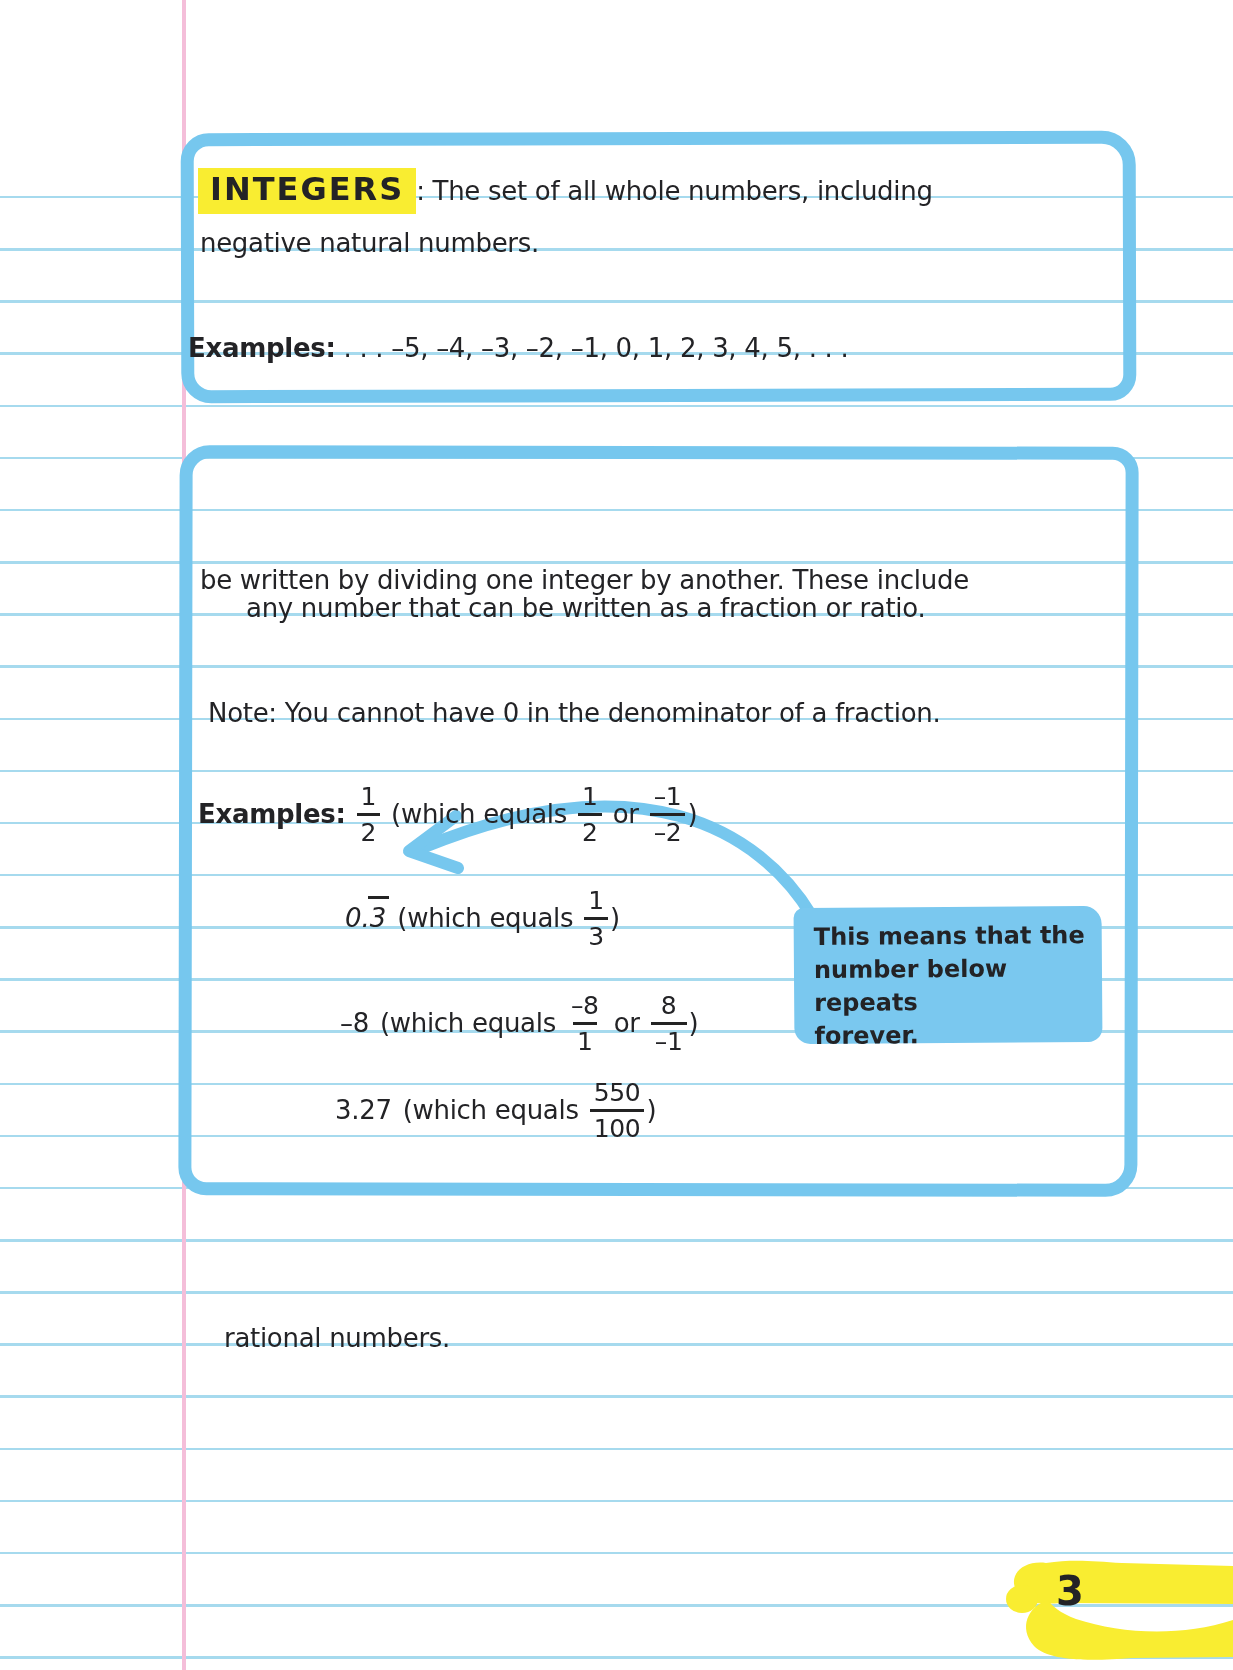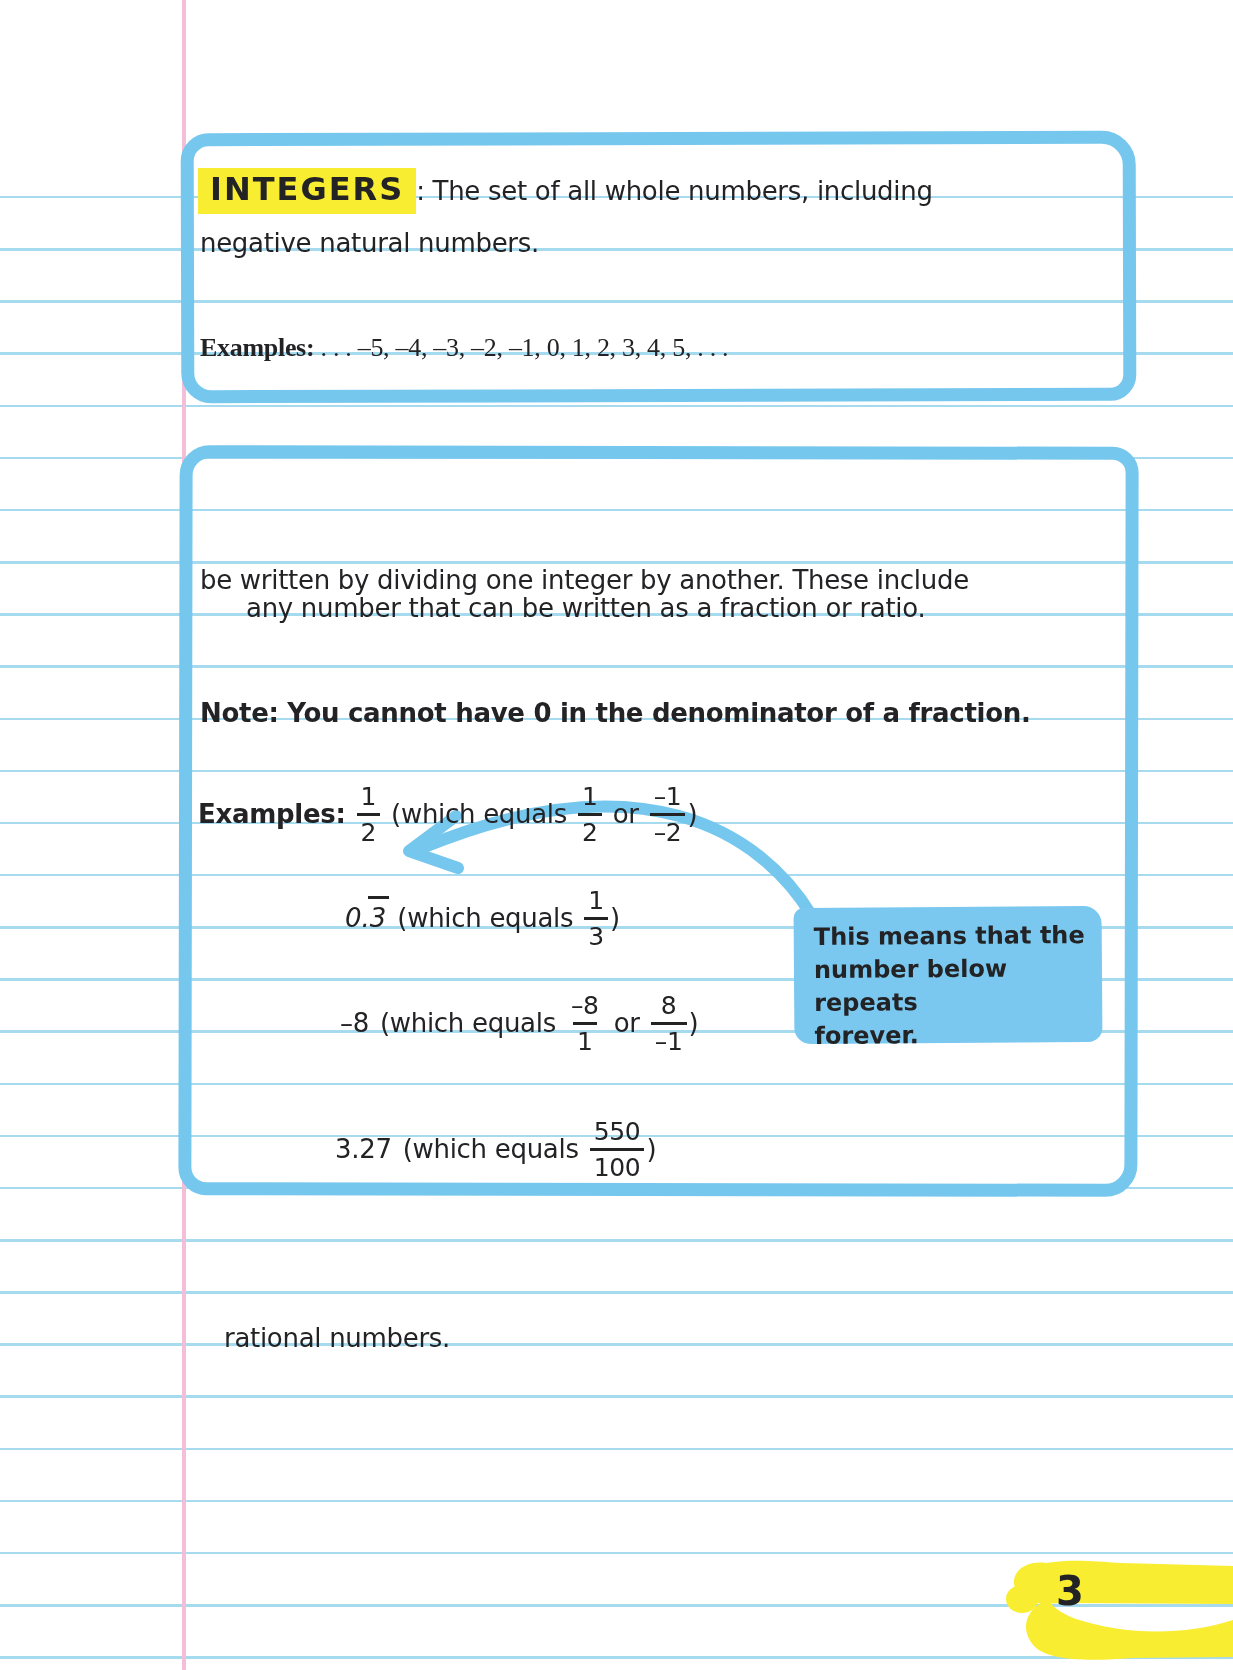--- a/index.html
+++ b/index.html
@@ -49,29 +49,29 @@
 <div class="page">
 
   <div class="ruling"></div>
   <div class="margin-line"></div>
 
   <div class="def-box box-integers"></div>
   <div class="t" style="left:198px;top:168px;">
     <span class="term">INTEGERS</span><span>: The set of all whole numbers, including</span>
   </div>
   <div class="t" style="left:200px;top:230px;">negative natural numbers.</div>
-  <div class="t" style="left:200px;top:335px;font-family:Liberation Serif, serif;">
+  <div class="t" style="left:188px;top:335px;">
     <span class="b">Examples:</span>
     <span>. . . –5, –4, –3, –2, –1, 0, 1, 2, 3, 4, 5, . . .</span>
   </div>
 
   <div class="def-box box-rational"></div>
   <div class="t" style="left:200px;top:543px;margin-top:24px;">be written by dividing one integer by another. These include</div>
   <div class="t" style="left:200px;top:595px;margin-left:46px;">any number that can be written as a fraction or ratio.</div>
-  <div class="t" style="left:200px;top:700px;font-weight:bold;">Note: You cannot have 0 in the denominator of a fraction.</div>
+  <div class="t" style="left:208px;top:700px;">Note: You cannot have 0 in the denominator of a fraction.</div>
 
   <div class="fr" style="left:198px;top:772px;height:84px;">
     <span class="b">Examples:</span>
     <span class="frac">
       <span class="num">1</span>
       <span class="den">2</span>
     </span>
     <span>(which equals</span>
     <span class="frac">
       <span class="num">1</span>
@@ -103,21 +103,21 @@
       <span class="den">1</span>
     </span>
     <span>or</span>
     <span class="frac">
       <span class="num">8</span>
       <span class="den">–1</span>
     </span>
     <span style="margin-left:-9px;">)</span>
   </div>
 
-  <div class="fr" style="left:335px;top:1109px;height:80px;">
+  <div class="fr" style="left:335px;top:1070px;height:80px;">
     <span>3.27</span>
     <span>(which equals</span>
     <span class="frac">
       <span class="num">550</span>
       <span class="den">100</span>
     </span>
     <span style="margin-left:-9px;">)</span>
   </div>
 
   <svg class="overlay" viewBox="0 0 1233 1670">

